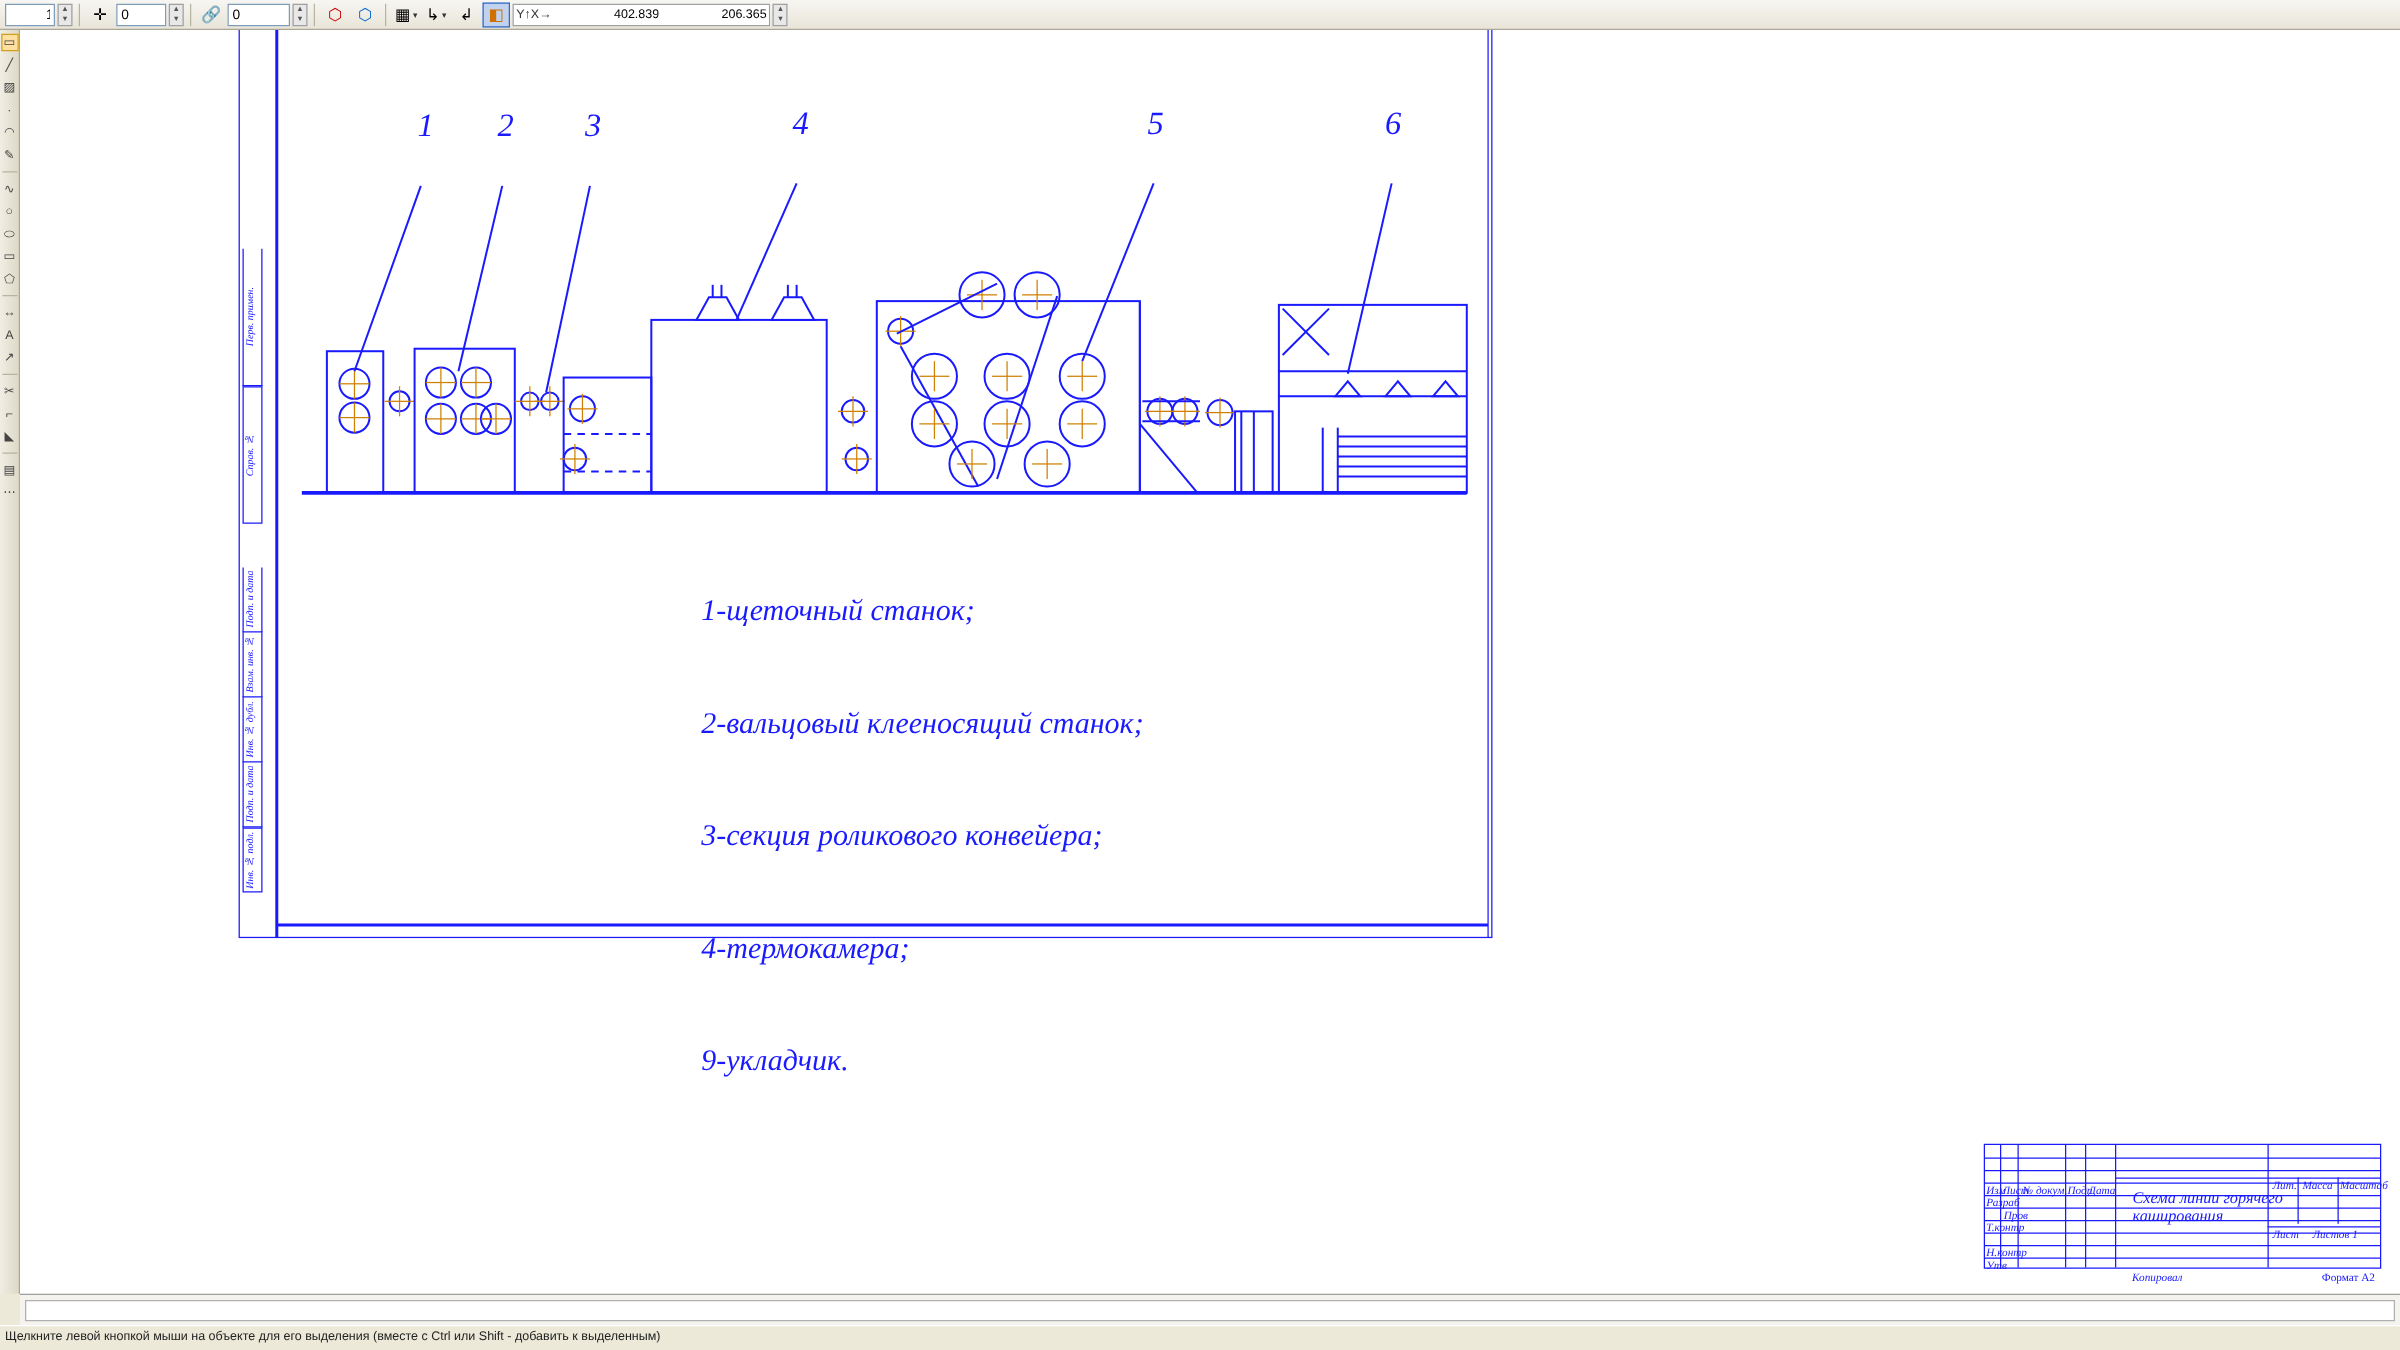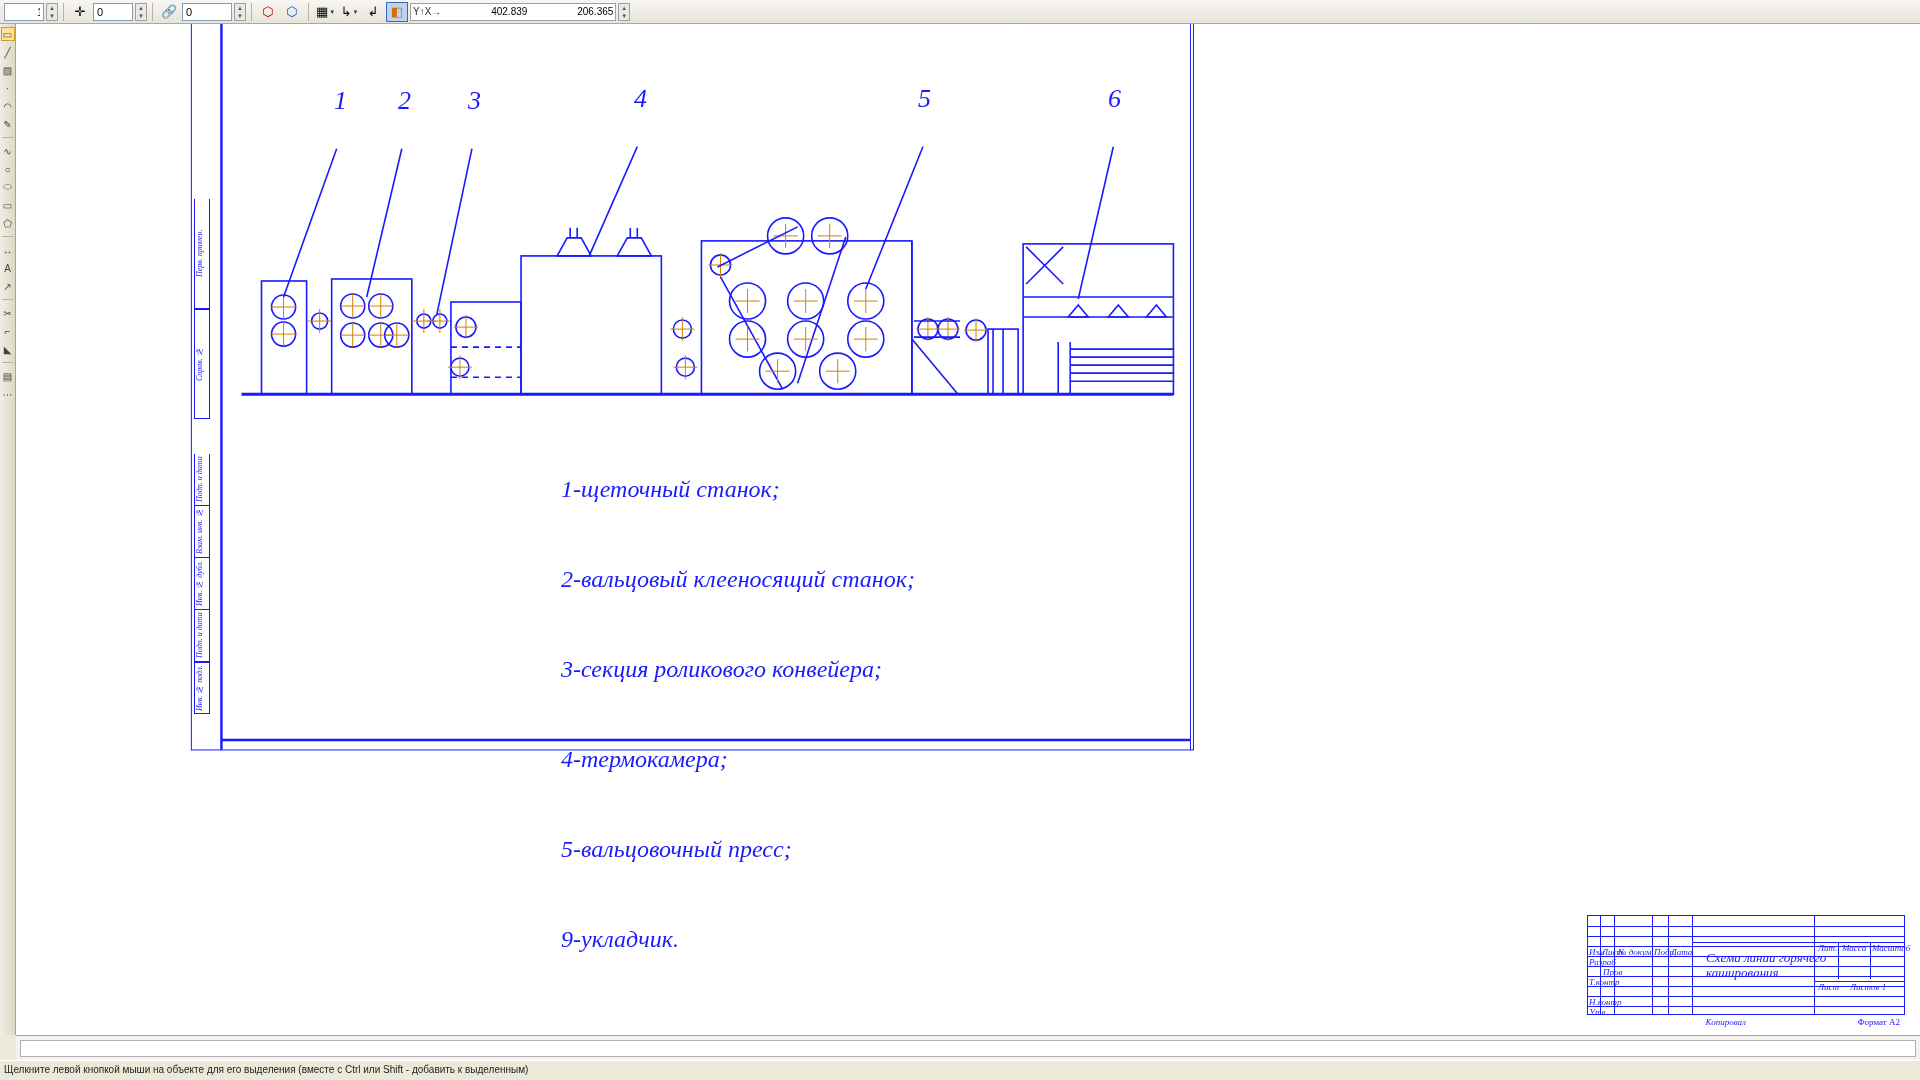--- a/index.html
+++ b/index.html
@@ -379,21 +379,20 @@
   <div class="callout" style="left:452px;top:62px">3</div>
   <div class="callout" style="left:618px;top:60px">4</div>
   <div class="callout" style="left:902px;top:60px">5</div>
   <div class="callout" style="left:1092px;top:60px">6</div>
 
   <div class="legend">
     <div>1-щеточный станок;</div>
     <div>2-вальцовый клееносящий станок;</div>
     <div>3-секция роликового конвейера;</div>
     <div>4-термокамера;</div>
-    <div>5-вальцовочный пресс;</div>
     <div>9-укладчик.</div>
   </div>
 
   <div class="side-labels" style="top:175px;">
     <div class="side-cell" style="height:110px">Перв. примен.</div>
     <div class="side-cell" style="height:110px">Справ. №</div>
   </div>
   <div class="side-labels" style="top:430px;">
     <div class="side-cell" style="height:52px">Подп. и дата</div>
     <div class="side-cell" style="height:52px">Взам. инв. №</div>

